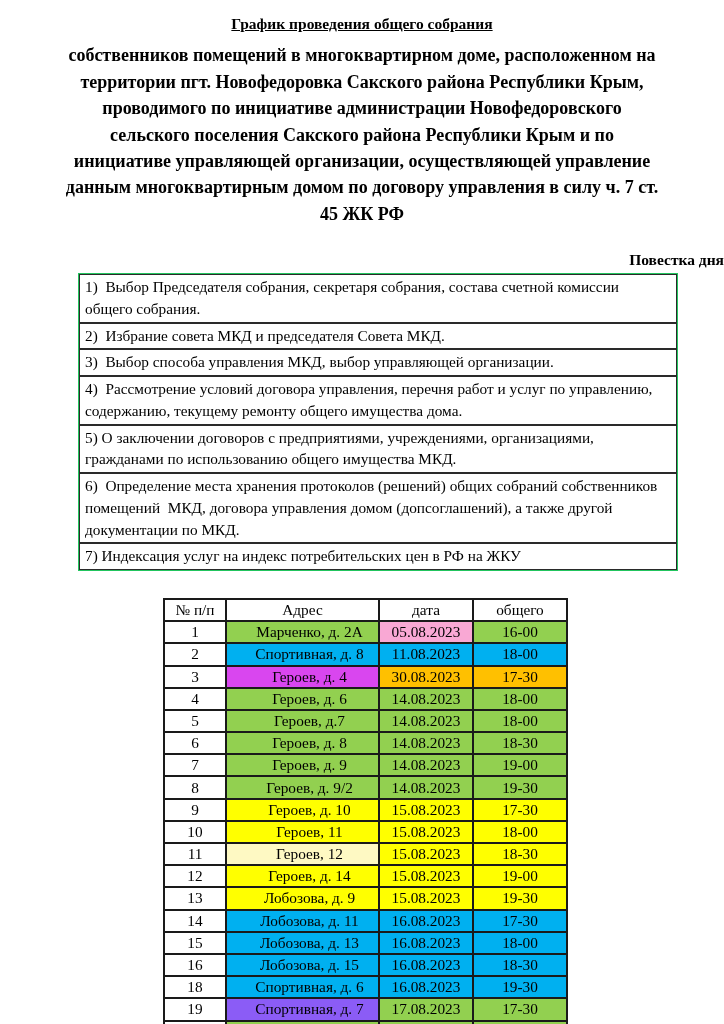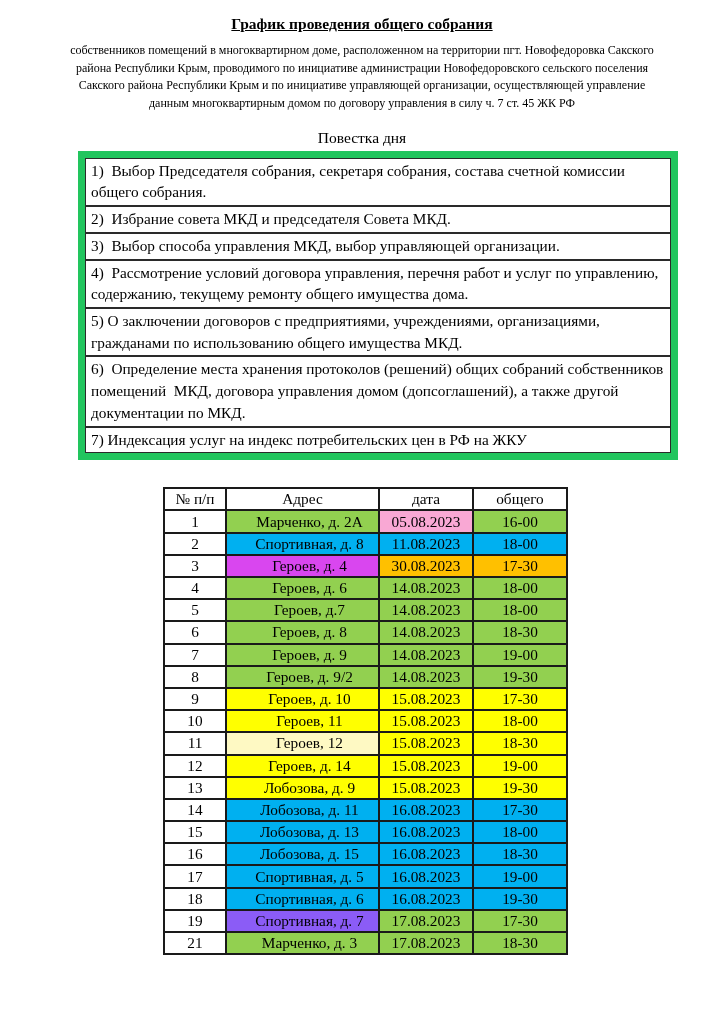--- a/index.html
+++ b/index.html
@@ -21,36 +21,36 @@
     text-align: center;
     font-weight: bold;
     font-size: 15.5px;
     line-height: 1.3;
     text-decoration: underline;
   }
   .doc-subtitle {
     width: 596px;
     margin: 8px auto 16px auto;
     text-align: center;
-    font-weight: normal;
-    font-size: 12px;
+    font-weight: bold;
+    font-size: 18px;
     line-height: 1.47;
   }
   .agenda-heading {
-    margin-top: 16px;
-    text-align: center;
-    font-weight: normal;
+    margin-top: 24px;
+    text-align: right;
+    font-weight: bold;
     font-size: 15.5px;
   }
   .agenda-table {
     width: 600px;
     margin: 4px 0 10px 78px;
     border-collapse: separate;
     border-spacing: 0;
-    border: 7px solid #22c55e;
+    border: 1px solid #22c55e;
     background: #ffffff;
   }
   .agenda-table td {
     border: 1px solid #2a2a2a;
     padding: 1px 6px 2px 5px;
     font-size: 15.3px;
     line-height: 1.42;
     white-space: pre-wrap;
   }
   .schedule-table {
@@ -250,26 +250,20 @@
       <td class="cell-time" style="background: rgb(0, 176, 240);">18-00</td>
     </tr>
 
     <tr>
       <td class="cell-num">16</td>
       <td class="cell-addr" style="background: rgb(0, 176, 240);">Лобозова, д. 15</td>
       <td class="cell-date" style="background: rgb(0, 176, 240);">16.08.2023</td>
       <td class="cell-time" style="background: rgb(0, 176, 240);">18-30</td>
     </tr>
 
-    <tr>
-      <td class="cell-num">17</td>
-      <td class="cell-addr" style="background: rgb(0, 176, 240);">Спортивная, д. 5</td>
-      <td class="cell-date" style="background: rgb(0, 176, 240);">16.08.2023</td>
-      <td class="cell-time" style="background: rgb(0, 176, 240);">19-00</td>
-    </tr>
 
     <tr>
       <td class="cell-num">18</td>
       <td class="cell-addr" style="background: rgb(0, 176, 240);">Спортивная, д. 6</td>
       <td class="cell-date" style="background: rgb(0, 176, 240);">16.08.2023</td>
       <td class="cell-time" style="background: rgb(0, 176, 240);">19-30</td>
     </tr>
 
     <tr>
       <td class="cell-num">19</td>

